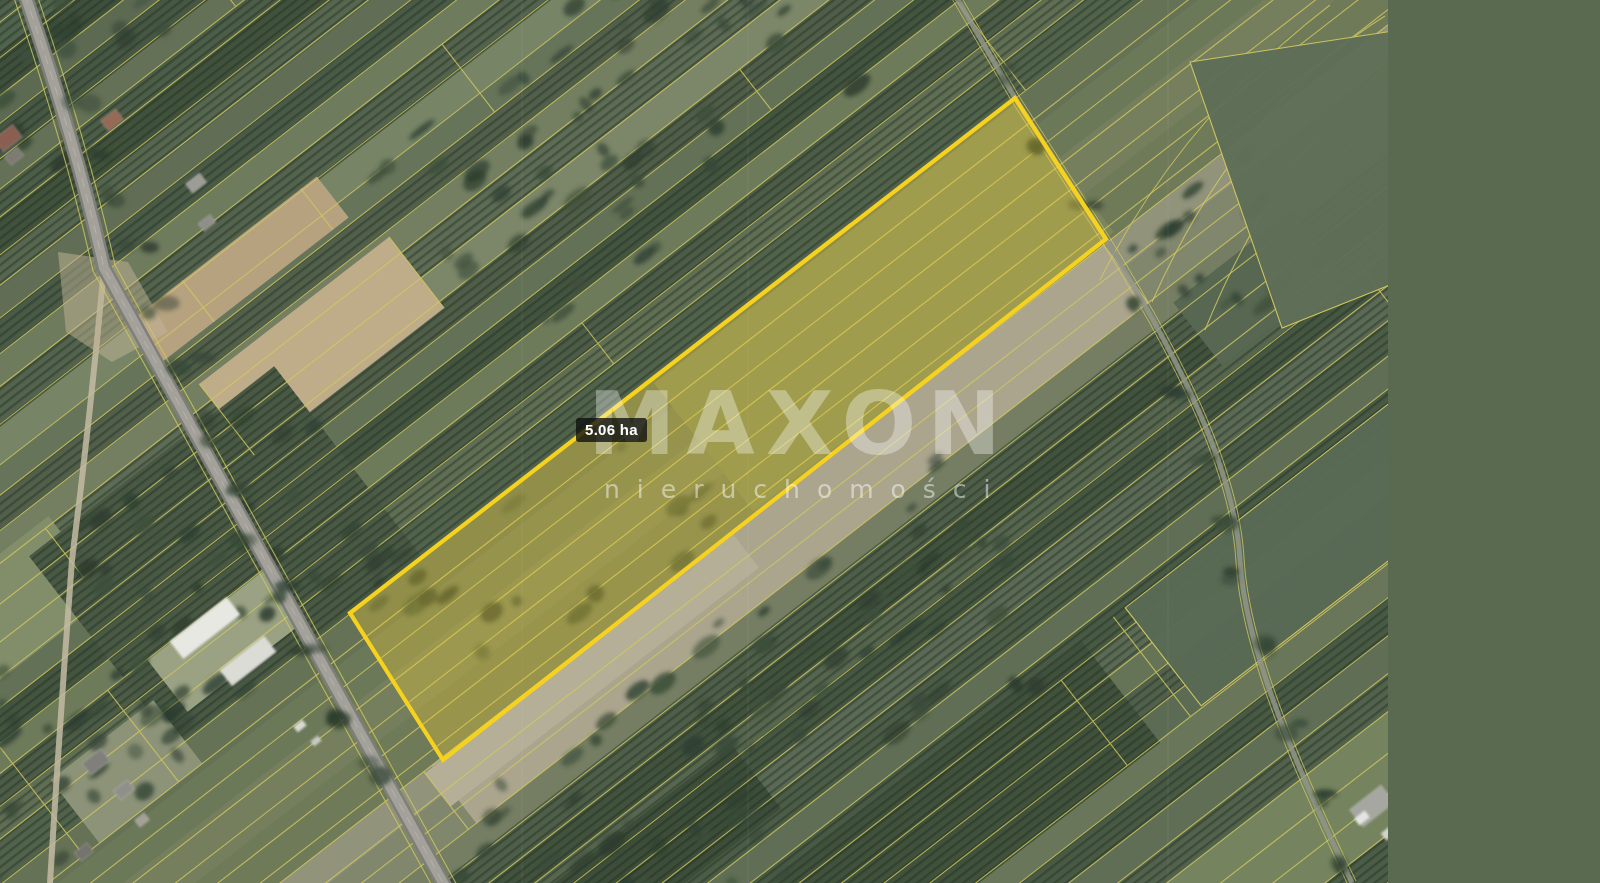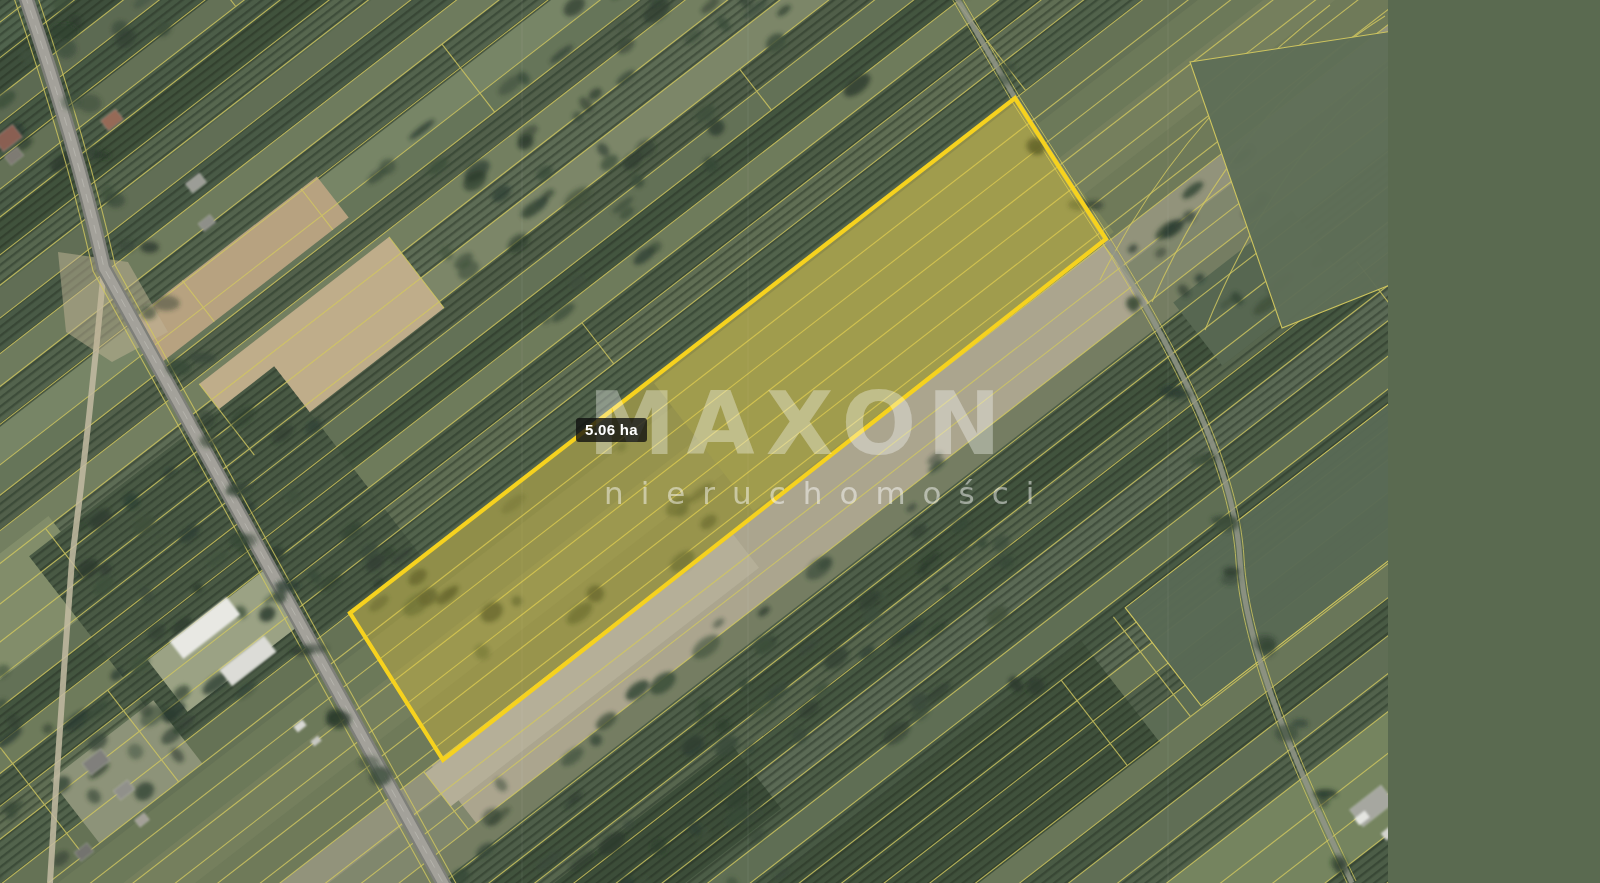--- a/index.html
+++ b/index.html
@@ -4,21 +4,21 @@
 <style>
   html,body{margin:0;padding:0;background:#5a6a50;}
   #viewport{position:relative;width:1388px;height:883px;overflow:hidden;font-family:"Liberation Sans",sans-serif;}
   #map-svg{position:absolute;left:0;top:0;filter:saturate(.92) contrast(.98) blur(.3px);}
   #haze{position:absolute;left:0;top:0;width:1600px;height:883px;background:rgba(206,214,218,.06);pointer-events:none;}
   #area-label{position:absolute;left:576px;top:418px;background:rgba(15,15,15,.78);color:#fff;
     font-weight:bold;font-size:15px;line-height:17px;padding:3px 9px 4px;border-radius:3px;letter-spacing:.3px;}
   #watermark{position:absolute;left:588px;top:380px;pointer-events:none;}
   #wm-brand{font-family:"DejaVu Sans",sans-serif;font-weight:bold;font-size:88px;line-height:1;
     letter-spacing:11px;color:rgba(255,255,255,.34);white-space:nowrap;}
-  #wm-sub{font-family:"DejaVu Sans",sans-serif;font-weight:400;font-size:31px;margin-top:7px;margin-left:16px;
+  #wm-sub{font-family:"DejaVu Sans",sans-serif;font-weight:400;font-size:25px;margin-top:7px;margin-left:16px;
     letter-spacing:17px;color:rgba(255,255,255,.48);white-space:nowrap;}
 </style>
 </head>
 <body>
 
 <div id="viewport">
   <svg id="map-svg" width="1600" height="883" viewBox="0 0 1600 883">
     <defs>
       <filter id="soft" x="-30%" y="-30%" width="160%" height="160%">
         <feGaussianBlur stdDeviation="2"></feGaussianBlur>

